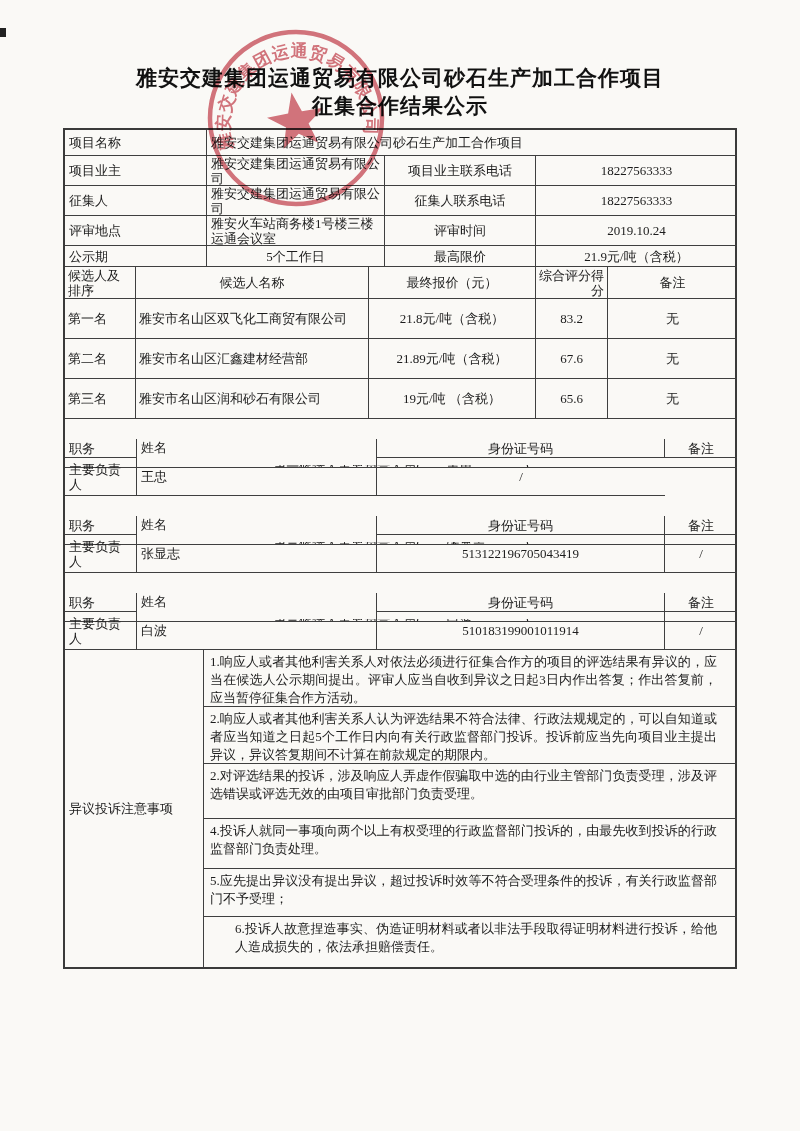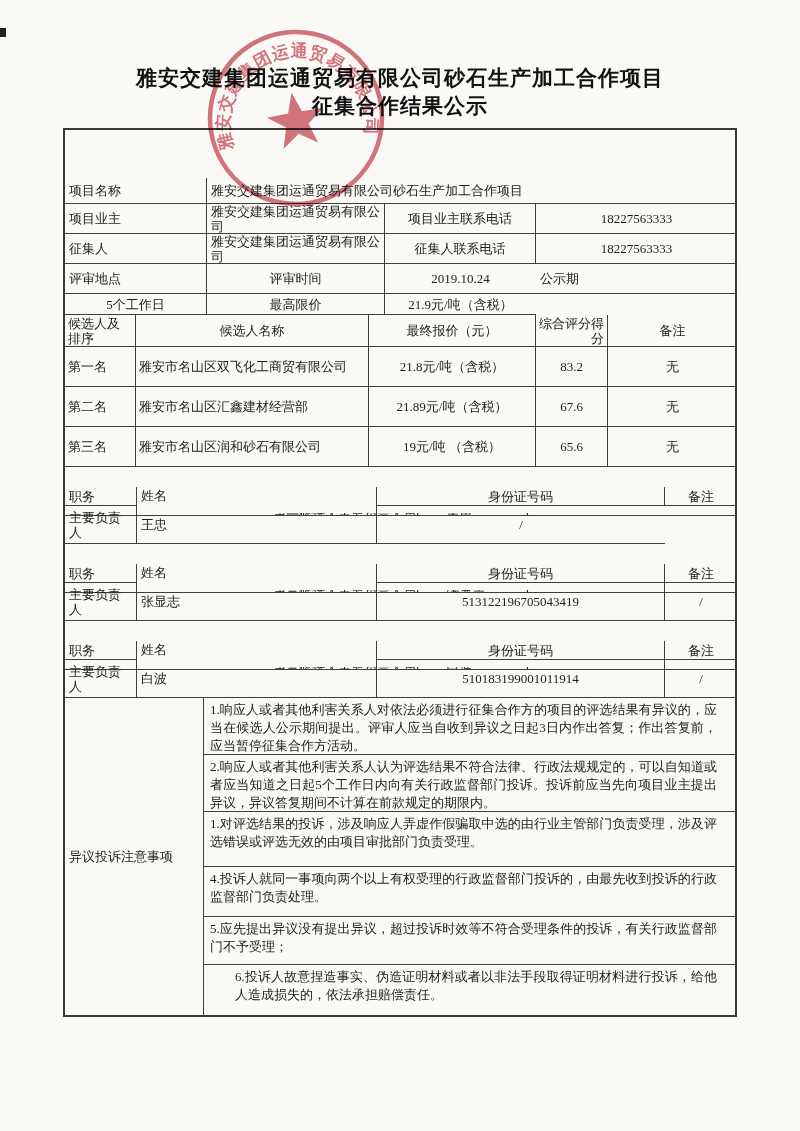--- a/index.html
+++ b/index.html
@@ -30,21 +30,21 @@
     box-sizing:border-box;
     display:flex;align-items:center;
     padding:1px 4px;
     line-height:15px;
     overflow:hidden;
   }
   .c.last{border-right:none;}
   .ctr{justify-content:center;text-align:right;}
   .top{align-items:flex-start;}
   
-  .sec-info{grid-template-columns:142px 178px 151px 201px;grid-template-rows:26px 30px 30px 30px 21px;margin-top:48px;}
+  .sec-info{grid-template-columns:142px 178px 151px 201px;grid-template-rows:26px 30px 30px 30px 21px;}
   .span3{grid-column:2/5;}
   
   .sec-cand{grid-template-columns:71px 233px 167px 72px 129px;grid-template-rows:32px 40px 40px 40px;}
   .sec-cand .c{padding:1px 3px;}
   
   .sec-person{grid-template-columns:72px 240px 288px 72px;grid-template-rows:20px 19px 38px;}
   .span4{grid-column:1/5;margin-top:46px;}
   
   .sec-notes{grid-template-columns:139px 533px;grid-template-rows:57px 57px 55px 50px 48px 50px;}
   .notes-label{grid-row:1/7;grid-column:1;}
@@ -84,20 +84,21 @@
       <div class="c">雅安交建集团运通贸易有限公司</div>
       <div class="c ctr">项目业主联系电话</div>
       <div class="c last ctr">18227563333</div>
 
       <div class="c">征集人</div>
       <div class="c">雅安交建集团运通贸易有限公司</div>
       <div class="c ctr">征集人联系电话</div>
       <div class="c last ctr">18227563333</div>
 
       <div class="c">评审地点</div>
+      <div class="c">雅安火车站商务楼1号楼三楼运通会议室</div>
       <div class="c ctr">评审时间</div>
       <div class="c last ctr">2019.10.24</div>
 
       <div class="c">公示期</div>
       <div class="c ctr">5个工作日</div>
       <div class="c ctr">最高限价</div>
       <div class="c last ctr">21.9元/吨（含税）</div>
     </div>
 
     <div class="sec sec-cand">
@@ -158,21 +159,21 @@
       <div class="c">主要负责人</div>
       <div class="c">白波</div>
       <div class="c ctr">510183199001011914</div>
       <div class="c last ctr">/</div>
     </div>
 
     <div class="sec sec-notes">
       <div class="c notes-label no-bottom">异议投诉注意事项</div>
       <div class="c last para">1.响应人或者其他利害关系人对依法必须进行征集合作方的项目的评选结果有异议的，应当在候选人公示期间提出。评审人应当自收到异议之日起3日内作出答复；作出答复前，应当暂停征集合作方活动。</div>
       <div class="c last para">2.响应人或者其他利害关系人认为评选结果不符合法律、行政法规规定的，可以自知道或者应当知道之日起5个工作日内向有关行政监督部门投诉。投诉前应当先向项目业主提出异议，异议答复期间不计算在前款规定的期限内。</div>
-      <div class="c last para">1.对评选结果的投诉，涉及响应人弄虚作假骗取中选的由行业主管部门负责受理，涉及评选错误或评选无效的由项目审批部门负责受理。</div>
+      <div class="c last para">2.对评选结果的投诉，涉及响应人弄虚作假骗取中选的由行业主管部门负责受理，涉及评选错误或评选无效的由项目审批部门负责受理。</div>
       <div class="c last para">4.投诉人就同一事项向两个以上有权受理的行政监督部门投诉的，由最先收到投诉的行政监督部门负责处理。</div>
       <div class="c last para">5.应先提出异议没有提出异议，超过投诉时效等不符合受理条件的投诉，有关行政监督部门不予受理；</div>
       <div class="c last para no-bottom">6.投诉人故意捏造事实、伪造证明材料或者以非法手段取得证明材料进行投诉，给他人造成损失的，依法承担赔偿责任。</div>
     </div>
 
   </div>
 
   <svg class="stamp" viewBox="0 0 186 186" xmlns="http://www.w3.org/2000/svg">
     <circle cx="93" cy="93" r="86" fill="none" stroke="#c5414d" stroke-width="4.5"></circle>
     <polygon points="93,67 100,87.3 121.5,87.7 104.4,100.7 110.6,121.3 93,109 75.4,121.3 81.6,100.7 64.5,87.7 86,87.3" fill="#c5414d"></polygon>

